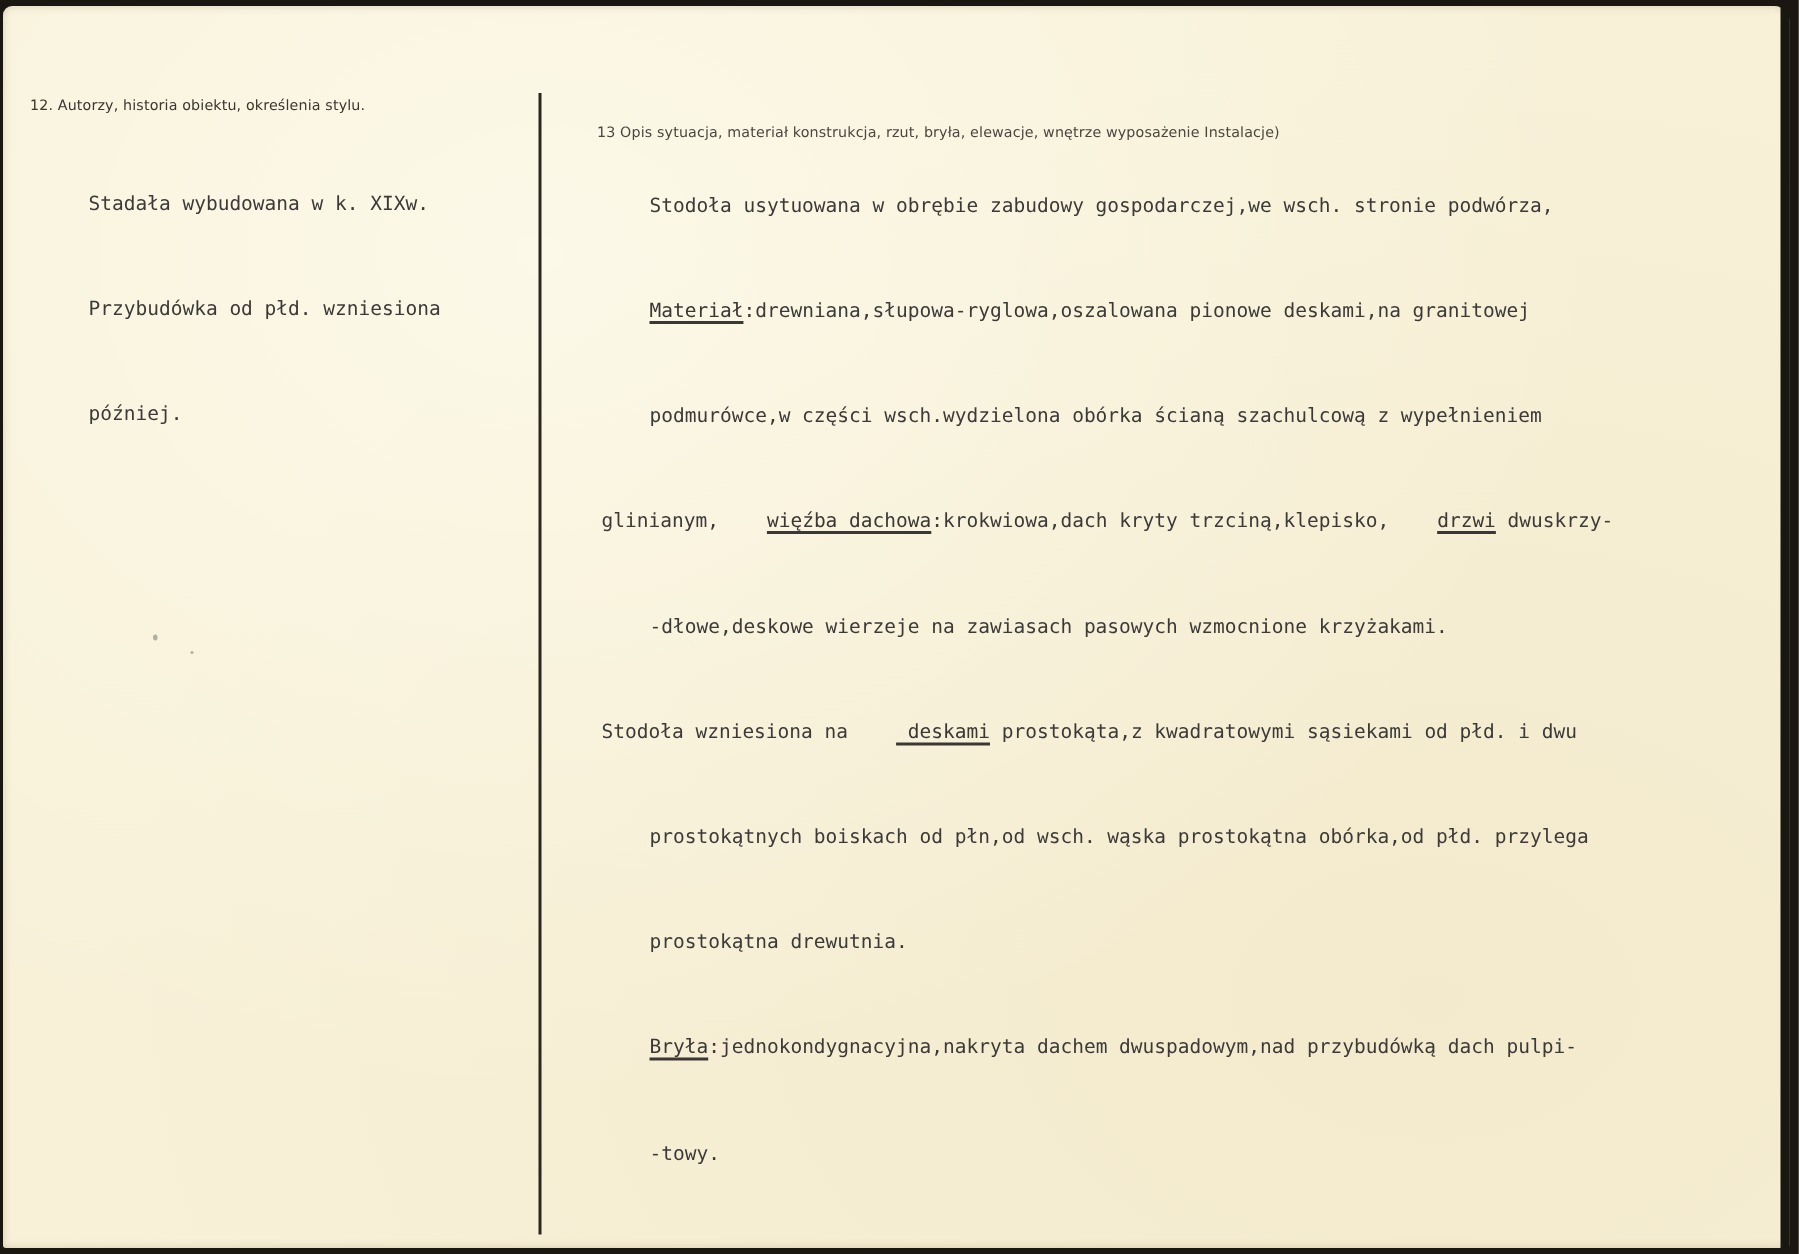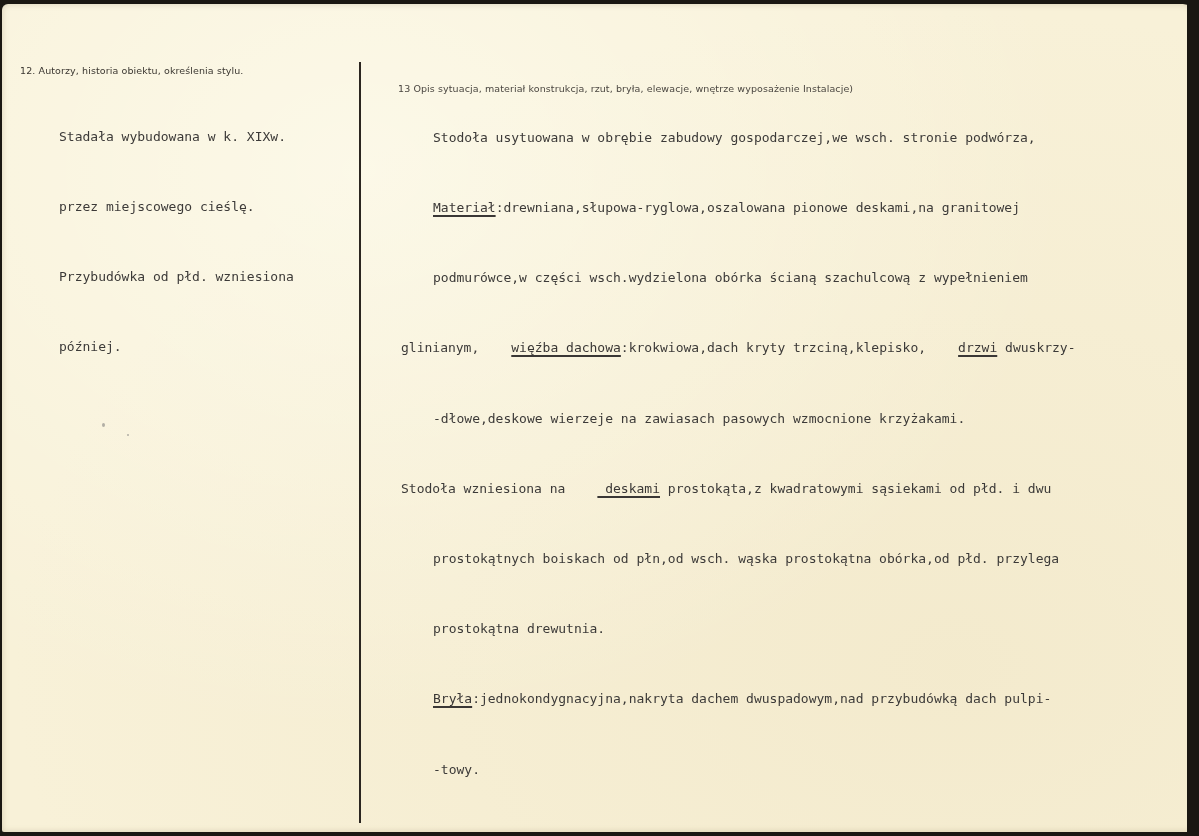--- a/index.html
+++ b/index.html
@@ -80,21 +80,20 @@
 <div class="card">
   <div class="right-edge"></div>
 
   <div class="field-label label-12">12. Autorzy, historia obiektu, określenia stylu.</div>
   <div class="field-label label-13">13  Opis  sytuacja, materiał  konstrukcja, rzut, bryła, elewacje, wnętrze  wyposażenie Instalacje)</div>
 
   <div class="divider"></div>
 
   <div class="typed col-left">
     <span class="line">Stadała wybudowana w k. XIXw.</span>
-    <span class="line">przez miejscowego cieślę.</span>
     <span class="line">Przybudówka od płd. wzniesiona</span>
     <span class="line">później.</span>
   </div>
 
   <div class="typed col-right">
     <span class="line"><span></span><span class="u"></span><span>Stodoła usytuowana w obrębie zabudowy gospodarczej,we wsch. stronie podwórza,</span></span>
     <span class="line"><span></span><span class="u">Materiał</span><span>:drewniana,słupowa-ryglowa,oszalowana pionowe deskami,na granitowej</span></span>
     <span class="line"><span></span><span class="u"></span><span>podmurówce,w części wsch.wydzielona obórka ścianą szachulcową z wypełnieniem</span></span>
     <span class="line"><span>glinianym,</span><span class="u">więźba dachowa</span><span>:krokwiowa,dach kryty trzciną,klepisko,</span><span class="u">drzwi</span><span> dwuskrzy-</span></span>
     <span class="line"><span></span><span class="u"></span><span>-dłowe,deskowe wierzeje na zawiasach pasowych wzmocnione krzyżakami.</span></span>

